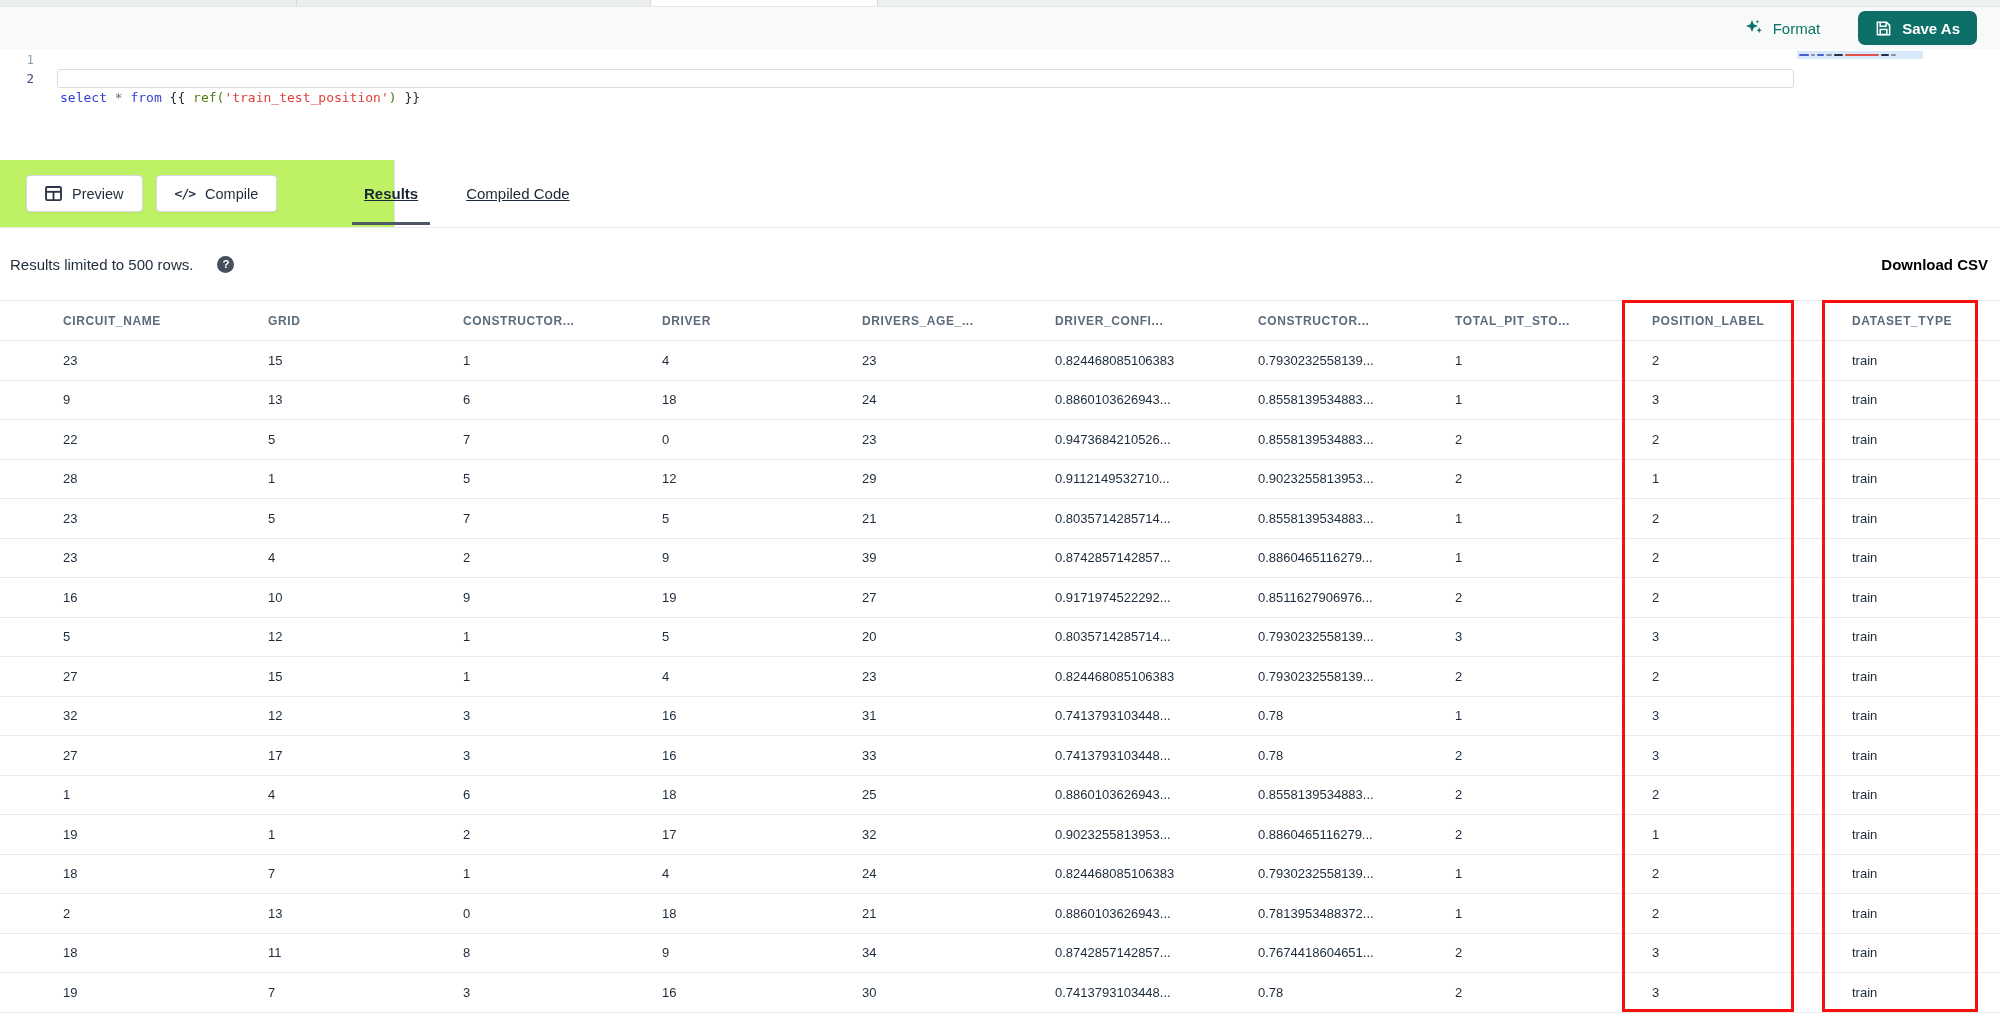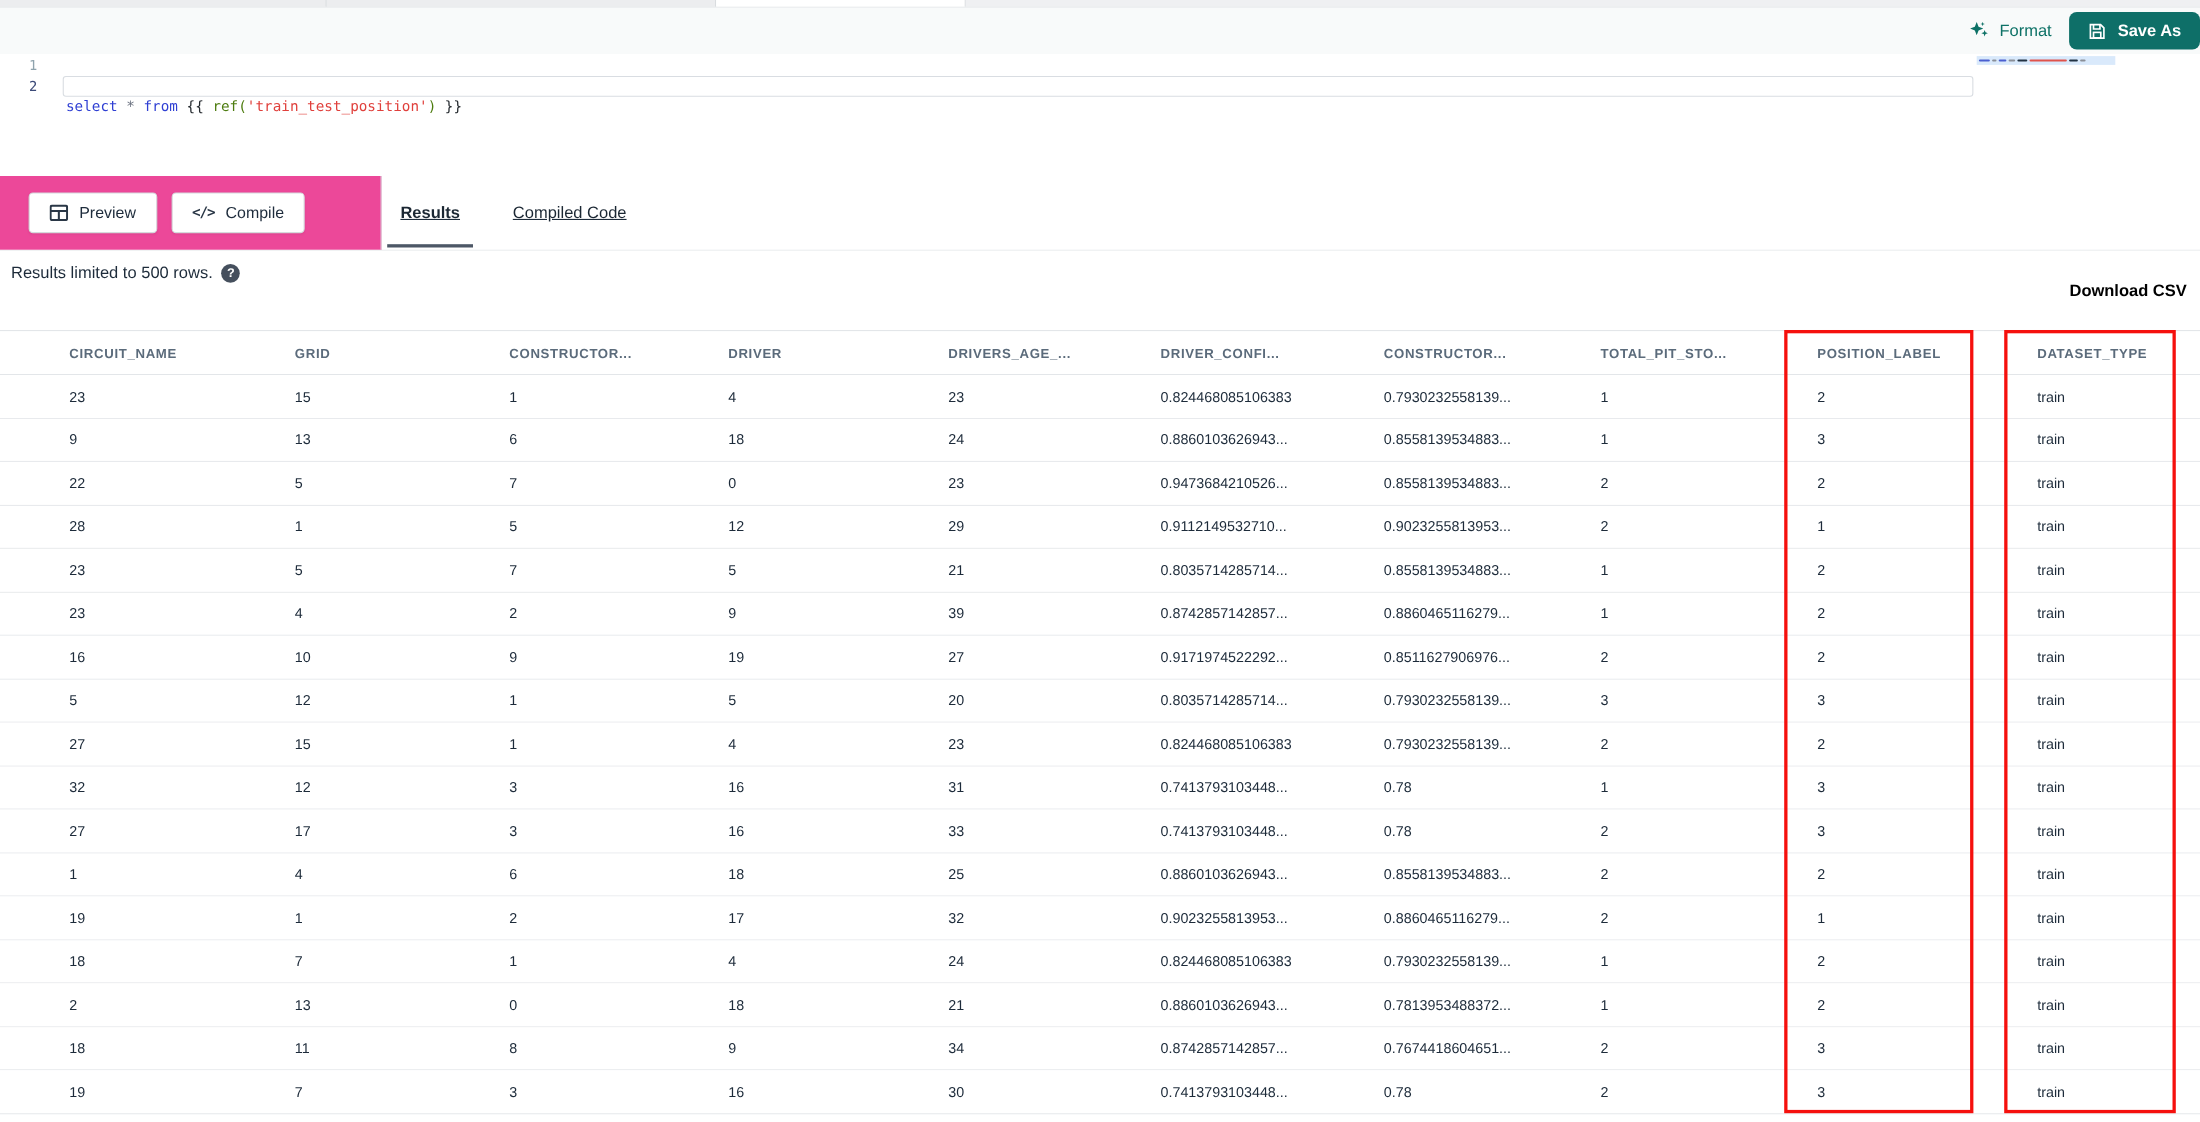--- a/index.html
+++ b/index.html
@@ -14,21 +14,21 @@
     display:flex; border-bottom:1px solid #e3e6e8; background:#eff0f2; }
   .filetab { height:100%; background:#ecedef; border-right:1px solid #d9dcdf; }
   .filetab.t1 { width:297px; }
   .filetab.t2 { width:354px; }
   .filetab.active { width:227px; background:#ffffff; }
   .filetab.rest { flex:1; background:#eff0f2; border-right:none; }
 
   
   #toolbar { position:absolute; top:7px; left:0; width:2000px; height:42px;
     background:#f8fafa; display:flex; align-items:center; justify-content:flex-end;
-    padding-right:0; gap:16px; }
+    padding-right:23px; gap:38px; }
   #format-btn { display:flex; align-items:center; gap:9px; color:#0d7166;
     font-size:15px; font-weight:500; cursor:pointer; }
   #saveas-btn { display:flex; align-items:center; gap:10px; background:#0e6f68;
     color:#fff; font-size:15px; font-weight:600; height:34px; padding:0 17px;
     border-radius:7px; cursor:pointer; }
 
   
   #editor { position:absolute; top:49px; left:0; width:2000px; height:111px; background:#fff; }
   #gutter { position:absolute; left:0; top:1px; width:34px; text-align:right;
     font-family:"DejaVu Sans Mono", monospace; font-size:12.5px; line-height:19px; }
@@ -44,40 +44,40 @@
   .tok-plain    { color:#24292e; }
   #cursor-line { position:absolute; left:57px; top:20px; width:1737px; height:19px;
     border:1px solid #d9dde2; border-radius:3px; background:#fff; }
   #minimap { position:absolute; left:1797px; top:2px; width:126px; height:8px;
     background:#d9e9fb; display:flex; align-items:center; gap:2px; padding:0 2px; }
   #minimap i { display:block; height:2px; border-radius:1px; }
 
   
   #actionbar { position:absolute; top:160px; left:0; width:2000px; height:68px;
     background:#fff; border-bottom:1px solid #e9ecee; }
-  #actions-left { position:absolute; left:0; top:0; width:347px; height:100%;
-    background:#ec4899; border-right:1px solid #dee1e4; display:flex;
+  #actions-left { position:absolute; left:0; top:0; width:395px; height:100%;
+    background:#bef264; border-right:1px solid #dee1e4; display:flex;
     align-items:center; gap:13px; padding-left:26px; }
   .btn { display:flex; align-items:center; gap:10px; height:37px; padding:0 18px;
     background:#fff; border:1px solid #d6dadd; border-radius:4px;
     box-shadow:0 1px 2px rgba(0,0,0,.05); font-size:14.5px; font-weight:500;
     color:#1e2c3c; cursor:pointer; white-space:nowrap; }
   .code-glyph { font-family:"DejaVu Sans Mono", monospace; font-weight:bold;
     font-size:13px; color:#2a3746; letter-spacing:-1px; }
   #tabs { position:absolute; left:352px; top:0; height:100%; display:flex; gap:24px;text-decoration:underline; }
   .tab { position:relative; display:flex; align-items:center; padding:0 12px;
     font-size:15px; color:#1b2733; cursor:pointer; }
   .tab.active { font-weight:600; }
   .tab.active::after { content:""; position:absolute; left:0; right:0; bottom:2px;
     height:3.5px; background:#4d5766; }
 
   
   #resultsbar { position:absolute; top:228px; left:0; width:2000px; height:72px; background:#fff; }
-  #limit-note { position:absolute; left:10px; top:12px; height:72px; display:flex;
-    gap:8px; font-size:15px; color:#1d2b3a; }
+  #limit-note { position:absolute; left:10px; top:0; height:72px; display:flex;
+    align-items:center; gap:24px; font-size:15px; color:#1d2b3a; }
   #help-icon { width:17px; height:17px; border-radius:50%; background:#454f5d;
     color:#fff; font-size:11.5px; font-weight:bold; display:inline-flex;
     align-items:center; justify-content:center; cursor:pointer; }
   #download-csv { position:absolute; right:12px; top:0; height:72px; display:flex;
     align-items:center; font-size:15px; color:#000000; cursor:pointer;font-weight:bold; }
 
   
   #table { position:absolute; top:300px; left:0; width:2000px; }
   .trow, #table-header { display:flex; width:2000px; }
   #table-header { height:41px; border-top:1px solid #e3e6e9; border-bottom:1px solid #e3e6e9; }

